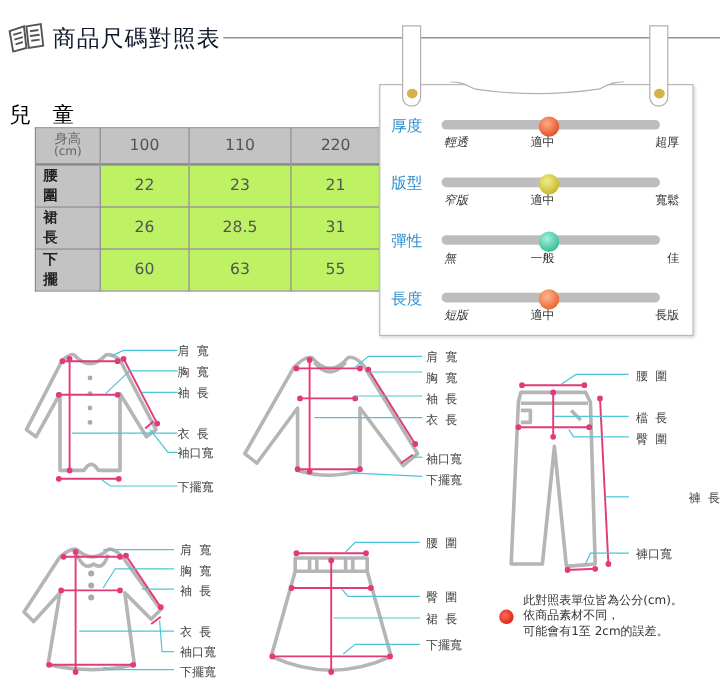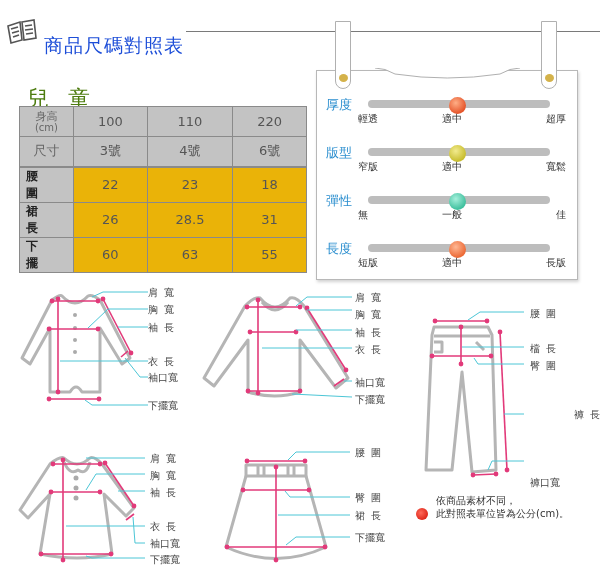--- a/index.html
+++ b/index.html
@@ -2,50 +2,50 @@
 <html><head>
 <meta charset="utf-8">
 <style>
   * { box-sizing: border-box; margin: 0; padding: 0; }
   html, body { width: 600px; height: 576px; background: #ffffff; overflow: hidden; }
   body { position: relative; font-family: "DejaVu Sans", "Liberation Sans", sans-serif; color: #555; }
 
   
   .header { position: absolute; left: 6px; top: 14px; width: 594px; height: 34px; }
   .book-icon { position: absolute; left: 0; top: 4px; width: 32px; height: 26px; }
-  .header-title { position: absolute; left: 38px; top: 5px; font-size: 19px; color: #1d4ed8; letter-spacing: 1px; margin-top: 14px; }
+  .header-title { position: absolute; left: 38px; top: 5px; font-size: 19px; color: #0f172a; letter-spacing: 1px; }
   .header-line { position: absolute; left: 180px; top: 17px; width: 414px; height: 1px; background: #7a7a7a; }
 
   
-  .section-label { position: absolute; left: 27px; top: 84px; font-size: 22px; color: #4d7c0f; letter-spacing: 6px; }
-
-  
-  .size-table { position: absolute; left: 19px; top: 106px; width: 288px; border-collapse: collapse; font-size: 13px; }
+  .section-label { position: absolute; left: 8px; top: 84px; font-size: 18px; color: #000000; letter-spacing: 6px; }
+
+  
+  .size-table { position: absolute; left: 29px; top: 106px; width: 288px; border-collapse: collapse; font-size: 13px; }
   .size-table td { border: 1px solid #8a8a8a; text-align: center; height: 30px; color: #555; }
   .size-table tr.head td { background: #c3c3c3; }
   .size-table tr.head td.rowhead { color: #666; }
-  .size-table tr.measure td { height: 22px; background: #eab308; }
+  .size-table tr.measure td { height: 22px; background: #bef264; }
   .size-table tr.measure td.rowhead { background: #c3c3c3; font-weight: bold; color: #222; text-align: left; padding-left: 6px; letter-spacing: 14px; font-size: 12px; }
   .size-table tr.first-measure td { border-top: 2px solid #8a8a8a; }
   .rowhead { width: 54px; }
   .rowhead-small { display: block; font-size: 10px; line-height: 10px; color: #666; }
   .rowhead-main { display: block; font-size: 11px; line-height: 12px; }
 
   
   .card-shadow { position: absolute; left: 316px; top: 70px; width: 262px; height: 210px; background: #fff; border: 1px solid #b8b8b8; box-shadow: 1px 2px 3px rgba(0,0,0,0.18); }
   .clip { position: absolute; width: 16px; height: 68px; top: 21px; border: 1px solid #b0b0b0; border-radius: 0 0 8px 8px; background: #fff; }
   .clip-dot { position: absolute; left: 3px; bottom: 6px; width: 9px; height: 8px; border-radius: 50%; background: #d4b24a; }
   .card-curve { position: absolute; left: 375px; top: 68px; width: 145px; height: 14px; }
 
   .attr-row { position: absolute; left: 322px; width: 240px; height: 40px; }
   .attr-name { position: absolute; left: 4px; top: 0; font-size: 13px; color: #2c8fcf; font-weight: normal; }
   .track { position: absolute; left: 46px; top: 4px; width: 182px; height: 8px; border-radius: 4px; background: #bdbdbd; }
   .knob { position: absolute; top: -3px; left: 81px; width: 17px; height: 17px; border-radius: 50%; }
   .tick-labels { position: absolute; left: 36px; top: 16px; width: 208px; font-size: 10px; color: #333; }
-  .tick-left { position: absolute; left: 0; }
+  .tick-left { position: absolute; left: 12px; font-style: italic; }
   .tick-mid { position: absolute; left: 84px; }
   .tick-right { position: absolute; right: 0; }
 
   
   .diagram { position: absolute; }
   .dlabel { position: absolute; font-size: 10px; color: #444; letter-spacing: 6px; white-space: nowrap; }
   .dlabel.tight { letter-spacing: 0; }
 
   
   .note { position: absolute; left: 418px; top: 494px; width: 180px; font-size: 10px; color: #333; line-height: 13px; }
@@ -79,31 +79,25 @@
   <tbody>
       <tr class="head">
     <td class="rowhead">
       <span class="rowhead-main">身高</span>
       <span class="rowhead-small">(cm)</span>
     </td>
     <td>100</td>
     <td>110</td>
     <td>220</td>
   </tr>
-  <tr class="head">
-    <td class="rowhead">尺寸</td>
-    <td>3號</td>
-    <td>4號</td>
-    <td>6號</td>
-  </tr>
   <tr class="measure first-measure">
     <td class="rowhead">腰圍</td>
     <td>22</td>
     <td>23</td>
-    <td>18</td>
+    <td>21</td>
   </tr>
   <tr class="measure">
     <td class="rowhead">裙長</td>
     <td>26</td>
     <td>28.5</td>
     <td>31</td>
   </tr>
   <tr class="measure">
     <td class="rowhead">下擺</td>
     <td>60</td>
@@ -289,21 +283,21 @@
       <polyline points="62,67 124,67"></polyline>
       <polyline points="74,78 78,84 124,84"></polyline>
       <polyline points="104,134 124,134"></polyline>
       <polyline points="88,190 92,181 124,181"></polyline>
     </g>
   </svg>
   <span class="dlabel" style="left:130px; top:27px;">腰圍</span>
   <span class="dlabel" style="left:130px; top:62px;">檔長</span>
   <span class="dlabel" style="left:130px; top:79px;">臀圍</span>
   <span class="dlabel" style="left:130px; top:128px;margin-left:44px;">褲長</span>
-  <span class="dlabel tight" style="left:130px; top:175px;margin-top:21px;">褲口寬</span>
+  <span class="dlabel tight" style="left:130px; top:175px;">褲口寬</span>
 </div>
 
 <div class="diagram" style="left:0; top:430px; width:200px; height:146px;">
   <svg width="200" height="146">
     <g fill="none" stroke="#b5b5b5" stroke-width="3" stroke-linejoin="round">
       <path d="M50 34 Q60 26 64 28 Q77 40 90 28 Q94 26 102 34 L134 78 L126 86 L104 64 L112 124 Q78 132 40 124 L50 64 L28 88 L20 80 Z"></path>
       <path d="M64 32 Q70 46 78 40 Q86 46 90 32"></path>
     </g>
     <g fill="#aaa">
         <circle cx="76" cy="48" r="2.5"></circle>
@@ -378,16 +372,17 @@
   </svg>
   <span class="dlabel" style="left:155px; top:16px;">腰圍</span>
   <span class="dlabel" style="left:155px; top:61px;">臀圍</span>
   <span class="dlabel" style="left:155px; top:79px;">裙長</span>
   <span class="dlabel tight" style="left:155px; top:101px;">下擺寬</span>
 </div>
 
 <div class="note">
   <div class="note-dot"></div>
   <div class="note-text">
+    <span>此對照表單位皆為公分(cm)。</span>
     <span>依商品素材不同，</span>
-    <span>此對照表單位皆為公分(cm)。</span>
+    <span>可能會有1至 2cm的誤差。</span>
   </div>
 </div>
 
 </body></html>

